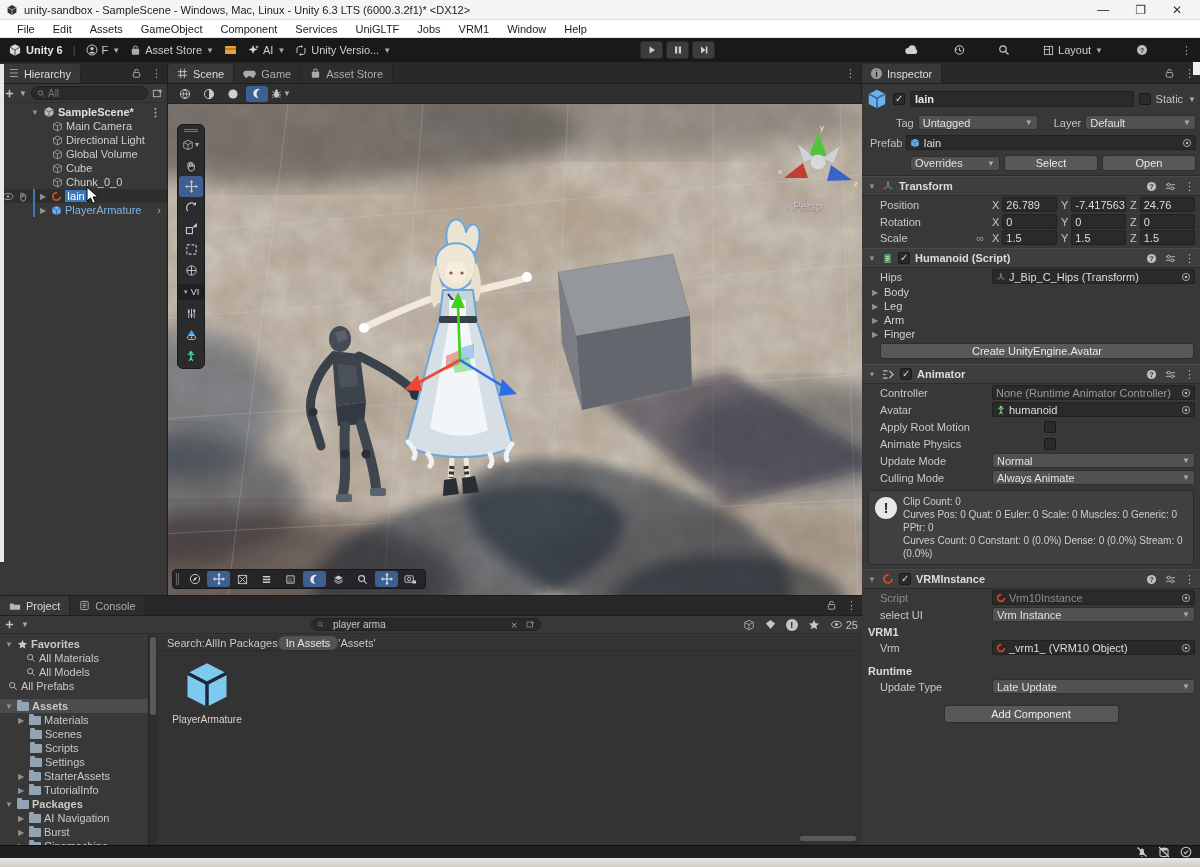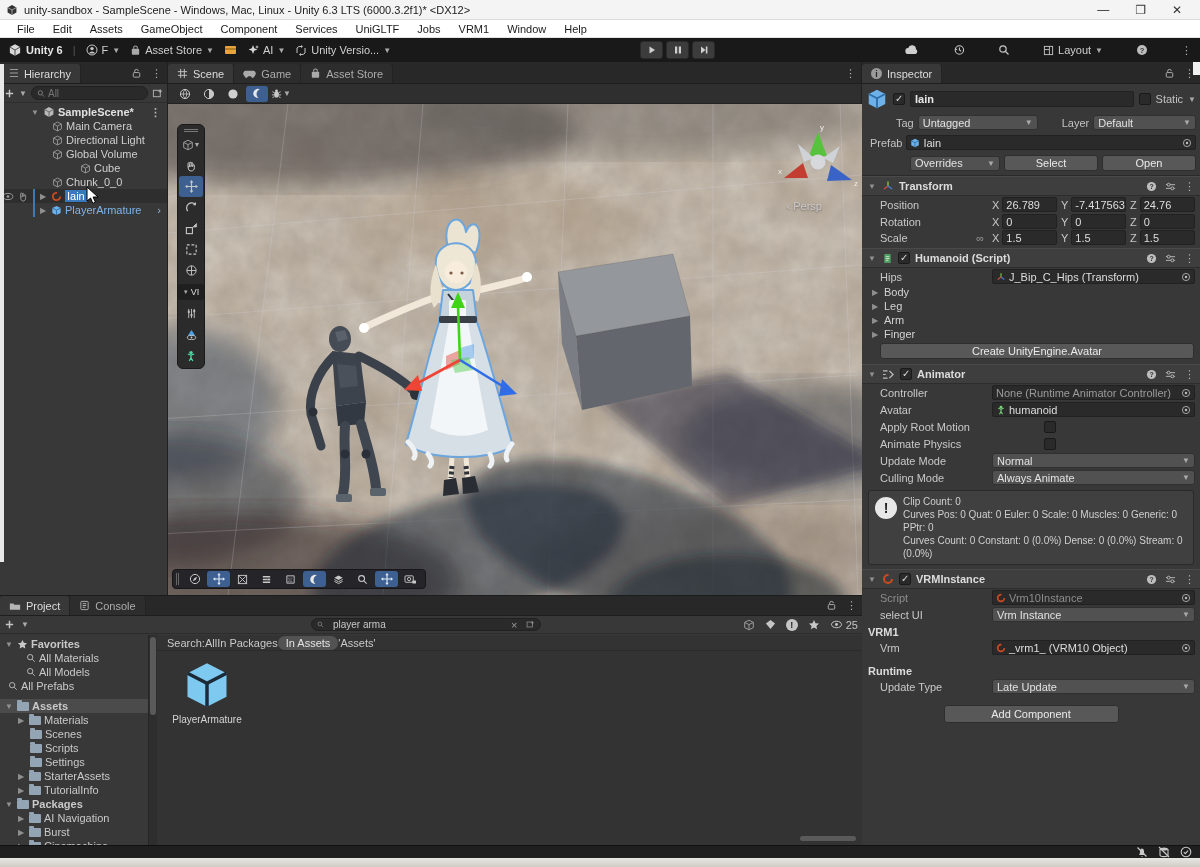--- a/index.html
+++ b/index.html
@@ -492,21 +492,21 @@
           <use href="#go-cube"></use>
         </svg>
         <span>Directional Light</span>
       </div>
     <div class="hrow" style="padding-left:52px">
         <svg class="ic" width="11" height="11">
           <use href="#go-cube"></use>
         </svg>
         <span>Global Volume</span>
       </div>
-    <div class="hrow" style="padding-left:80px">
+    <div class="hrow" style="padding-left:52px">
         <svg class="ic" width="11" height="11">
           <use href="#go-cube"></use>
         </svg>
         <span>Cube</span>
       </div>
     <div class="hrow" style="padding-left:52px">
         <svg class="ic" width="11" height="11">
           <use href="#go-cube"></use>
         </svg>
         <span>Chunk_0_0</span>
@@ -863,21 +863,21 @@
       <span class="chk"></span>
       <span class="minilabel">Static</span>
       <span class="caret">▼</span>
     </div>
     <div class="head-row2">
       <span class="minilabel">Tag</span>
       <div class="dd" style="width:120px">
           <span>Untagged</span>
           <span class="caret">▼</span>
         </div>
-      <span class="minilabel" style="margin-left:20px">Layer</span>
+      <span class="minilabel" style="margin-left:12px">Layer</span>
       <div class="dd" style="flex:1">
           <span>Default</span>
           <span class="caret">▼</span>
         </div>
     </div>
     <div class="head-row2" style="padding-left:4px">
       <span class="minilabel">Prefab</span>
       <div class="objfield" style="flex:1">
         <svg width="10" height="10">
             <use href="#prefab-cube"></use>

